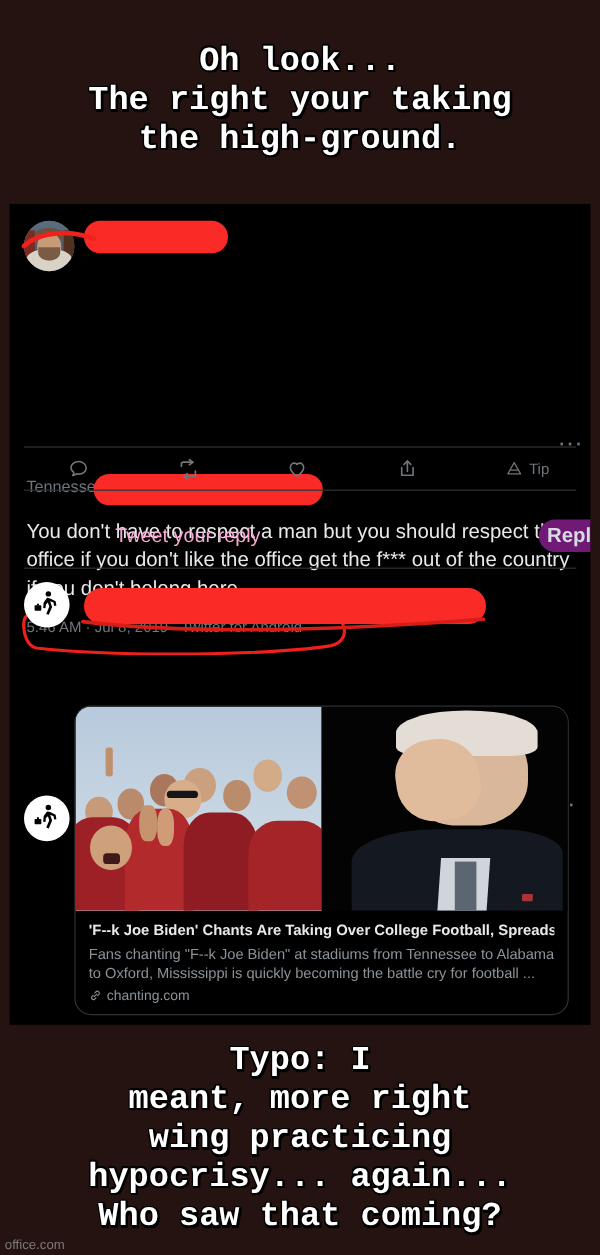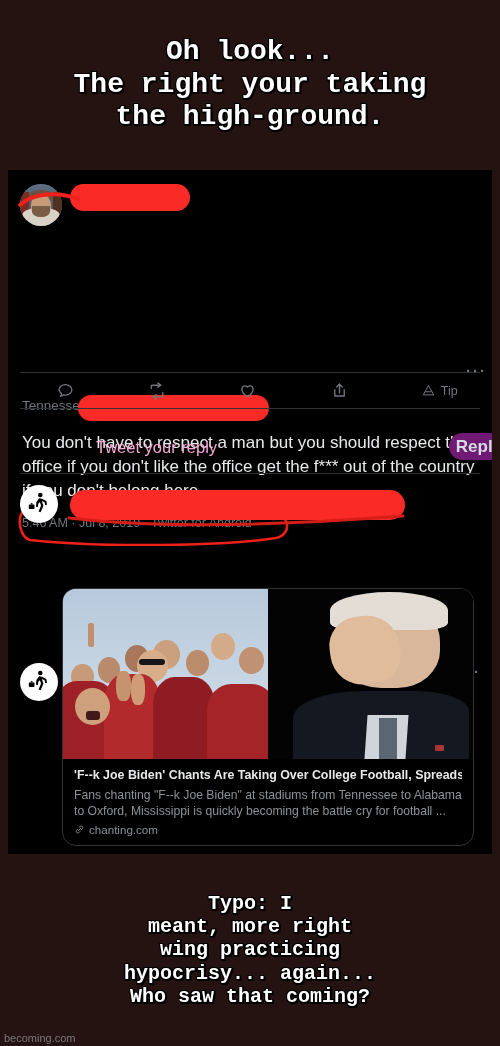--- a/index.html
+++ b/index.html
@@ -207,21 +207,21 @@
   }
   #card-domain {
     color:#8b9298; font-size:11.6px; margin-top:4px;
     display:flex; align-items:center; gap:4px;
   }
 
   
   #bottom-caption {
     position:absolute; left:0; top:854px; width:500px; height:192px;
     display:flex; align-items:center; justify-content:center;
-    font-size:20px; padding:0 16px;
+    font-size:28px; padding:0 16px;
   }
 
   #watermark {
     position:absolute; left:4px; bottom:2px;
     color:#8a8a8a; font-size:11px;
     font-family:"Liberation Sans",sans-serif;
     opacity:.85;
   }
 </style>
 </head>
@@ -393,13 +393,13 @@
   </div>
 
 </div>
 
 <div id="bottom-caption" class="caption">Typo: I
 meant, more right
 wing practicing
 hypocrisy... again...
 Who saw that coming?</div>
 
-<div id="watermark">becoming.com</div>
+<div id="watermark">office.com</div>
 
 </body></html>

